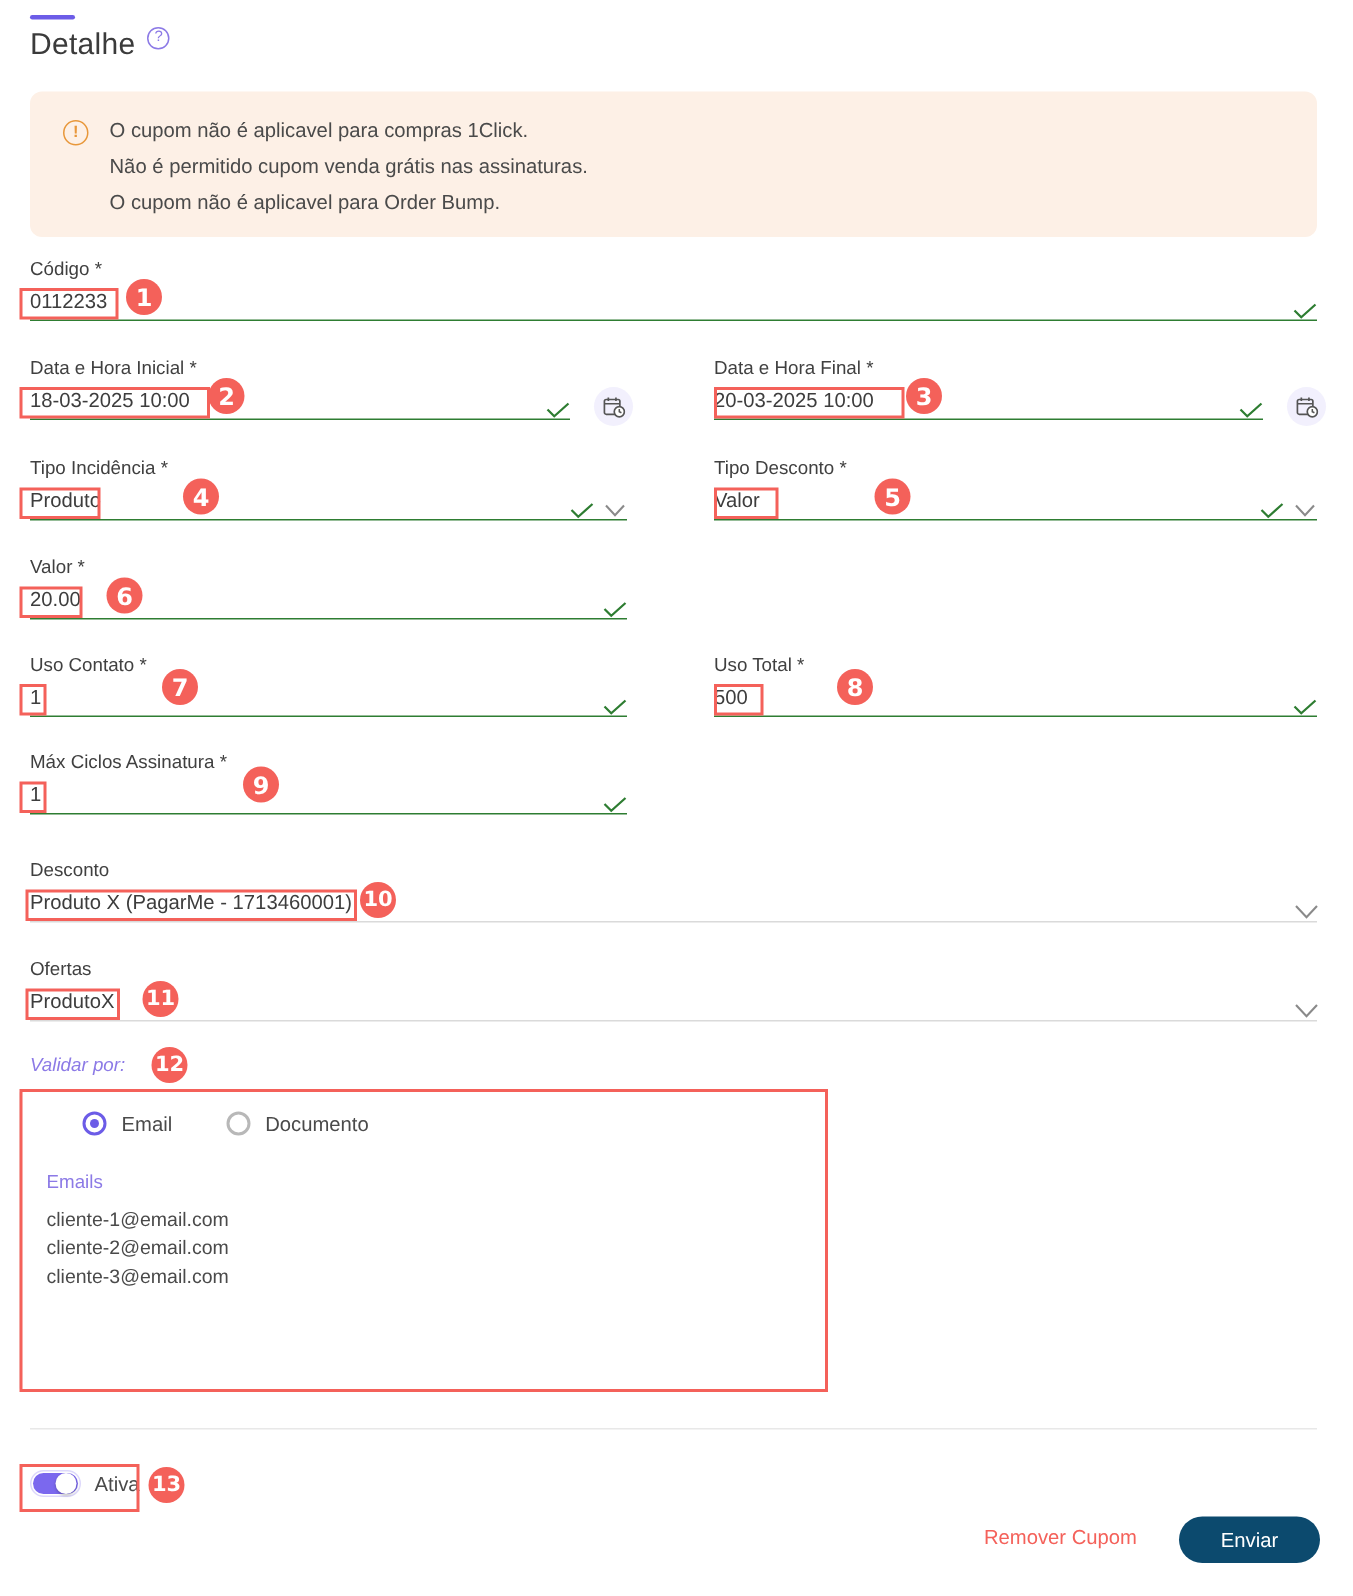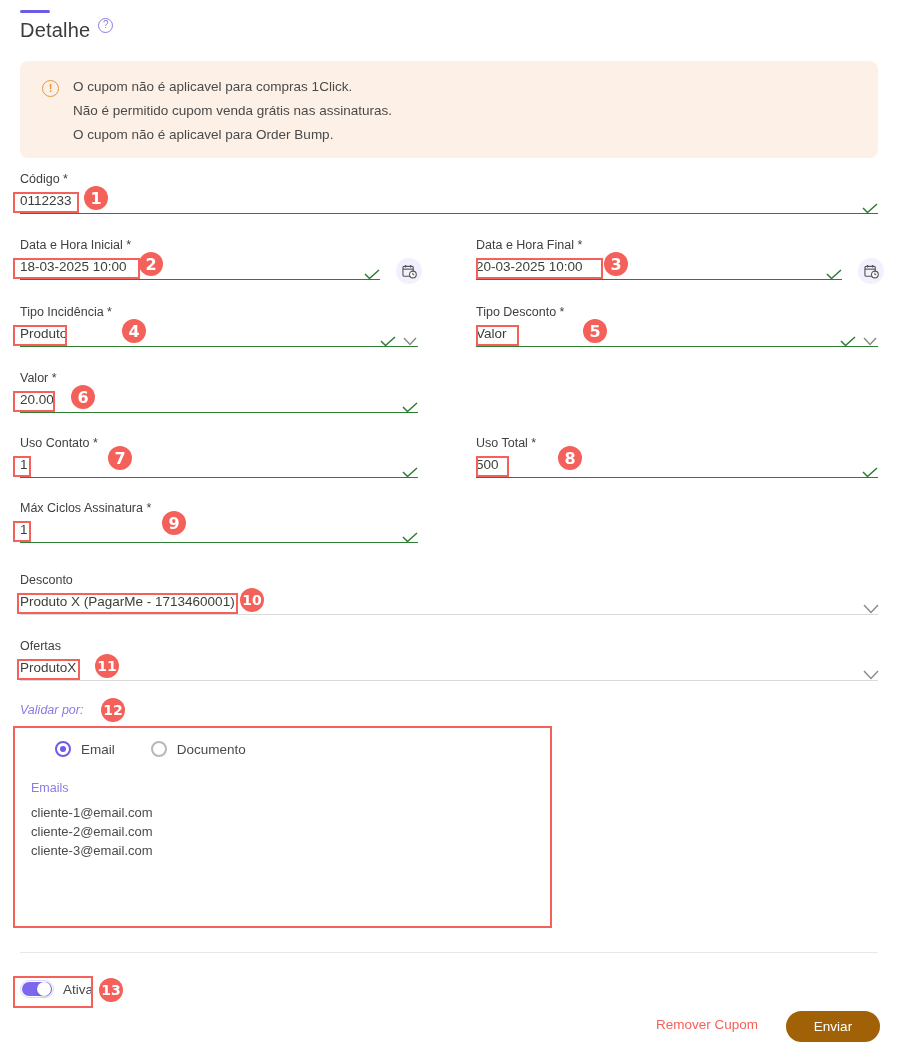--- a/index.html
+++ b/index.html
@@ -114,21 +114,21 @@
   }
   .toggle-label { font-size: 13.5px; color: #4a4a4a; }
 
   .remove-link {
     position: absolute; right: 144px; top: 1017px;
     font-size: 13.5px; color: #f4615a; cursor: pointer; white-space: nowrap;
   }
   .submit-btn {
     position: absolute; right: 22px; top: 1011px;
     width: 94px; height: 31px; border-radius: 16px;
-    background: #a16207; color: #fff; border: none;
+    background: #0c4a6e; color: #fff; border: none;
     font-size: 13.5px; font-family: inherit; cursor: pointer;
     display: flex; align-items: center; justify-content: center;
   }
 
   
   .anno-box {
     position: absolute; border: 2.5px solid #f4615a;
     pointer-events: none; z-index: 40;
   }
   .anno-badge {

